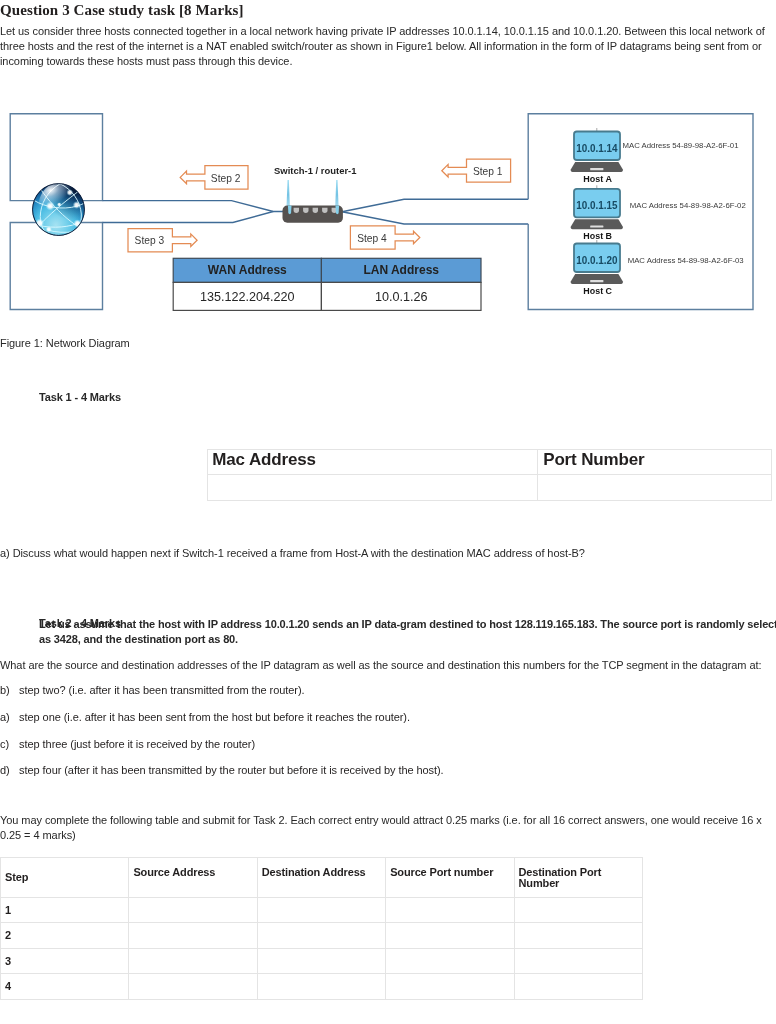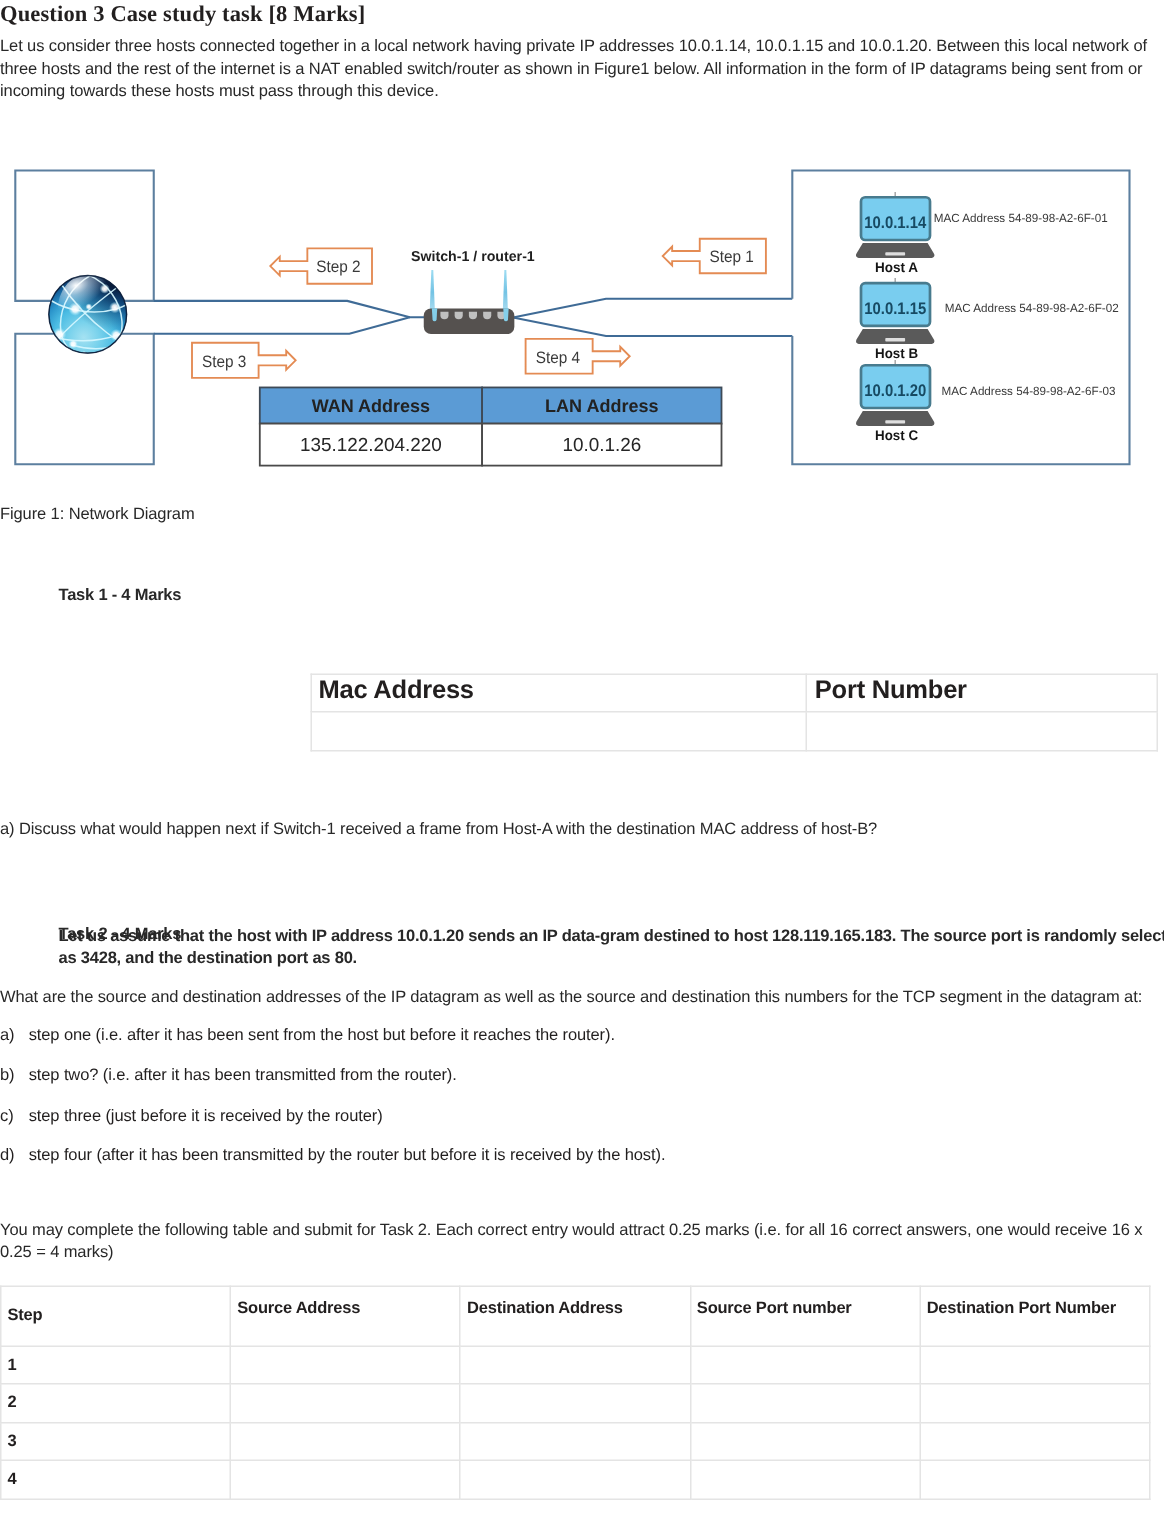--- a/index.html
+++ b/index.html
@@ -10,21 +10,21 @@
   .h-title{font-size:15px;font-weight:bold;letter-spacing:.1px;font-family:Liberation Serif, serif;}
   .p{font-size:11px;line-height:15.2px;color:#282828;letter-spacing:-0.07px;}
   .bold{font-weight:bold;letter-spacing:-0.145px;padding-left:39px;}
   table{border-collapse:collapse;}
   .doc-tbl{width:564.5px;table-layout:fixed;}
   .doc-tbl th,.doc-tbl td{box-sizing:border-box;border:1px solid #e4e4e4;font-size:17px;
               text-align:left;letter-spacing:-0.145px;padding:0 0 0 4.8px;vertical-align:bottom;line-height:1;}
   .doc-tbl th{font-weight:bold;height:24.6px;padding-bottom:6px;}
   .doc-tbl td{height:26.1px;}
   .doc-tbl col.c1{width:330.9px;} .doc-tbl col.c2{width:233.6px;}
-  .step-tbl{width:767px;table-layout:fixed;padding-left:32px;}
+  .step-tbl{width:643px;table-layout:fixed;padding-left:32px;}
   .step-tbl th,.step-tbl td{box-sizing:border-box;border:1px solid #e4e4e4;font-size:11px;
                font-weight:bold;text-align:left;letter-spacing:-0.145px;padding:0 0 0 4.0px;
                vertical-align:bottom;line-height:1;}
   .step-tbl th{height:39.7px;vertical-align:top;padding-top:9.6px;}
   .step-tbl th.c0{vertical-align:top;padding-top:14.3px;}
   .step-tbl td{height:25.5px;padding-bottom:6.5px;}
   .t2item{font-size:11px;line-height:15.2px;margin-bottom:11.6px;letter-spacing:-0.07px;}
   .t2lbl{display:inline-block;width:19.1px;}
   svg text{font-family:"Liberation Sans",sans-serif;fill:#222;}
   .hostip{font-size:11.2px;font-weight:bold;fill:#174a63;}
@@ -228,22 +228,22 @@
       </table>
     </div>
 
   <div class="abs p" style="left:0px;top:512px;margin-top:34px;">a) Discuss what would happen next if Switch-1 received a frame from Host-A with the destination MAC address of host-B?</div>
 
   <div class="abs p bold" style="left:0px;top:592px;margin-top:24px;">Task 2 - 4 Marks</div>
   <div class="abs p bold" style="left:0px;top:617px;width:760px;">Let us assume that the host with IP address 10.0.1.20 sends an IP data-gram destined to host 128.119.165.183. The source port is randomly selected as 3428, and the destination port as 80.</div>
   <div class="abs p" style="left:0px;top:658px;width:772px;">What are the source and destination addresses of the IP datagram as well as the source and destination this numbers for the TCP segment in the datagram at:</div>
 
   <div class="abs" id="task2-items" style="left:0px;top:683px;width:772px;">
+      <div class="t2item"><span class="t2lbl">b)</span><span class="t2txt">step two? (i.e. after it has been transmitted from the router).</span></div>
       <div class="t2item"><span class="t2lbl">a)</span><span class="t2txt">step one (i.e. after it has been sent from the host but before it reaches the router).</span></div>
-      <div class="t2item"><span class="t2lbl">b)</span><span class="t2txt">step two? (i.e. after it has been transmitted from the router).</span></div>
       <div class="t2item"><span class="t2lbl">c)</span><span class="t2txt">step three (just before it is received by the router)</span></div>
       <div class="t2item"><span class="t2lbl">d)</span><span class="t2txt">step four (after it has been transmitted by the router but before it is received by the host).</span></div>
     </div>
 
   <div class="abs p" style="left:0px;top:813px;width:772px;">You may complete the following table and submit for Task 2. Each correct entry would attract 0.25 marks (i.e. for all 16 correct answers, one would receive 16 x 0.25 = 4 marks)</div>
 
   <div class="abs" id="step-table" style="left:0px;top:856.9px;width:772px;">
       <table class="step-tbl">
         <thead>
           <tr>

